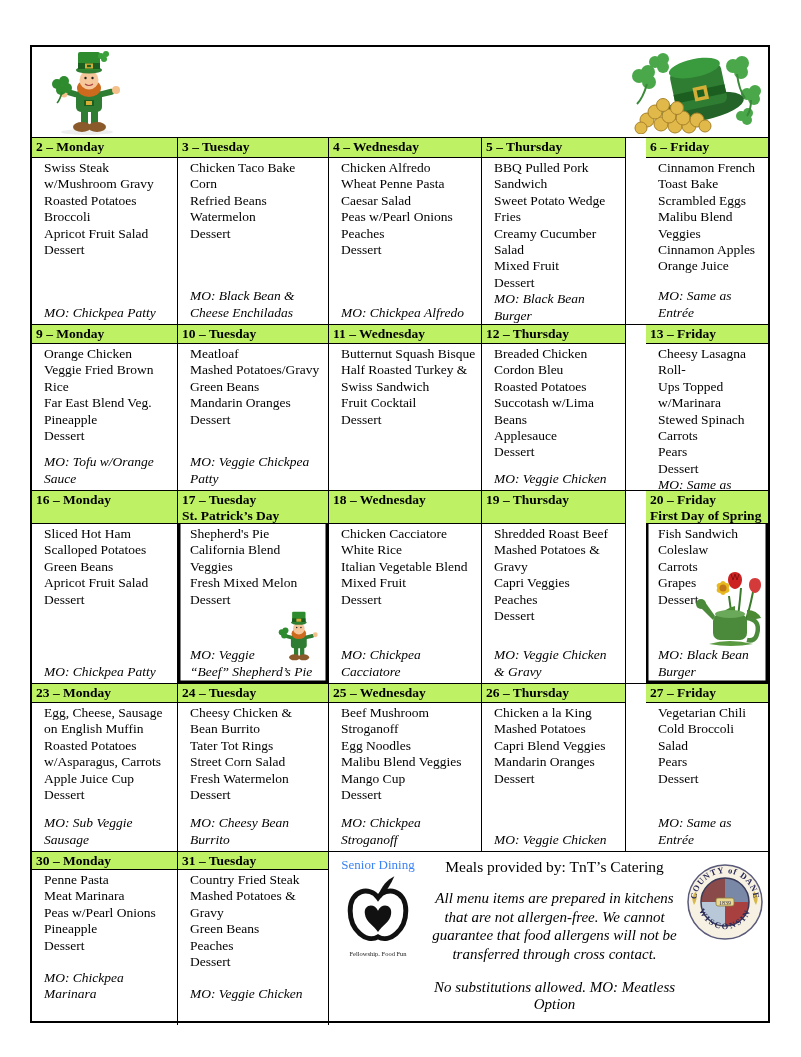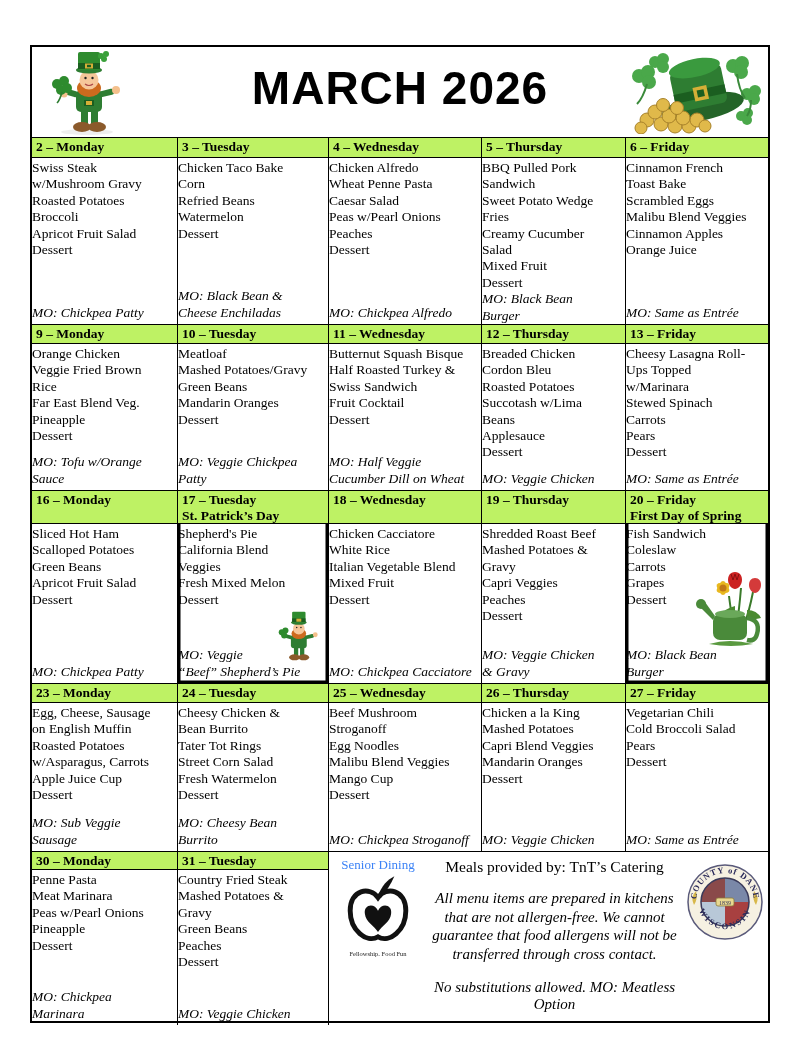--- a/index.html
+++ b/index.html
@@ -9,24 +9,24 @@
   .month-title{position:absolute;left:0;right:0;top:14px;text-align:center;font-family:"Liberation Sans","DejaVu Sans",sans-serif;font-weight:700;font-size:46px;letter-spacing:1px;}
   .banner-img-left{position:absolute;left:8px;top:1px;}
   .banner-img-right{position:absolute;right:3px;top:3px;}
   .week{display:flex;border-top:1px solid #000;box-sizing:border-box;flex:0 0 auto;}
   .w1{height:187px}.w2{height:166px}.w3{height:193px}.w4{height:168px}.w5{height:174px}
   .cell{box-sizing:border-box;border-right:1px solid #000;display:flex;flex-direction:column;position:relative;}
   .week .cell:nth-child(1){width:146px}
   .week .cell:nth-child(2){width:151px}
   .week .cell:nth-child(3){width:153px}
   .week .cell:nth-child(4){width:144px}
-  .week .cell:last-child{flex:1;border-right:none;}
+  .week .cell:last-child{flex:1;border-right:none;margin-left:20px;}
   .dh{background:#bef264;border-bottom:1px solid #000;box-sizing:border-box;font-weight:700;font-size:13.5px;line-height:15.5px;padding:1px 4px 0 4px;flex:0 0 auto;}
   .w1 .dh{height:20px}.w2 .dh{height:19px}.w3 .dh{height:33px}.w4 .dh{height:19px}.w5 .dh{height:18px}
-  .db{flex:1;padding:2px 4px 3px 0;display:flex;flex-direction:column;font-size:13.5px;line-height:16.4px;position:relative;justify-content:space-between;}
+  .db{flex:1;padding:2px 4px 3px 12px;display:flex;flex-direction:column;font-size:13.5px;line-height:16.4px;position:relative;}
   .menu{white-space:pre-line;}
   .mo{white-space:pre-line;font-style:italic;margin-top:auto;}
   .w5 .mo{margin-top:16px;}
   .hl{box-shadow:inset 0 0 0 2.5px #000;}
   .cell-img{position:absolute;}
   .img-lep-small{right:3px;bottom:12px;}
   .img-flowers{right:1px;top:38px;}
   
   .footer-cell{box-sizing:border-box;flex:1;position:relative;text-align:center;padding:4px 84px 0 96px;}
   .provider{font-size:15.5px;margin-top:2px;}
@@ -74,21 +74,20 @@
         <rect x="38" y="15" width="22" height="6" fill="#1b5e20"></rect>
         <rect x="45" y="15.5" width="8" height="5" fill="#d4af37"></rect>
           <rect x="47" y="16.8" width="4" height="2.4" fill="#1b5e20"></rect>
         <g fill="#3aa03a">
             <circle cx="61" cy="8" r="3"></circle>
             <circle cx="66" cy="6" r="3"></circle>
             <circle cx="64" cy="11" r="3"></circle>
           </g>
       </svg>
     </div>
-    <div class="month-title">MARCH 2026</div>
     <div class="banner-img-right">
       <svg width="148" height="84" viewBox="0 0 148 84">
         <g fill="#4aa84a">
           <g transform="translate(22,26)">
               <circle r="7"></circle>
               <circle cx="9" cy="-4" r="7"></circle>
               <circle cx="10" cy="6" r="7"></circle>
             </g>
           <g transform="translate(38,12)">
               <circle r="6"></circle>
@@ -247,22 +246,20 @@
     <div class="cell">
       <div class="dh">
           <div>11 – Wednesday</div>
         </div>
       <div class="db">
           <div class="menu">Butternut Squash Bisque
 Half Roasted Turkey &amp;
 Swiss Sandwich
 Fruit Cocktail
 Dessert</div>
-          <div class="mo">MO: Half Veggie
-Cucumber Dill on Wheat</div>
         </div>
     </div>
     <div class="cell">
       <div class="dh">
           <div>12 – Thursday</div>
         </div>
       <div class="db">
           <div class="menu">Breaded Chicken
 Cordon Bleu
 Roasted Potatoes

